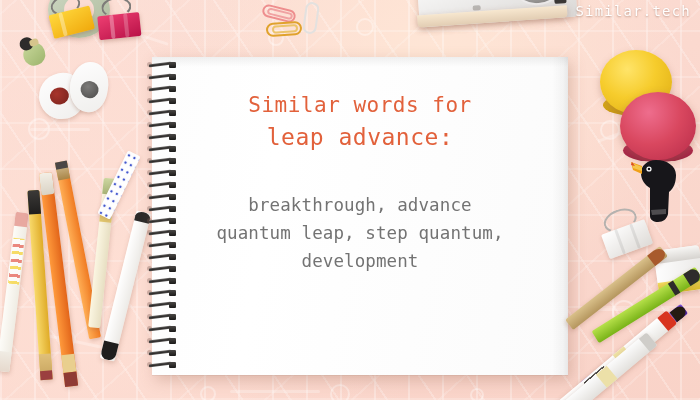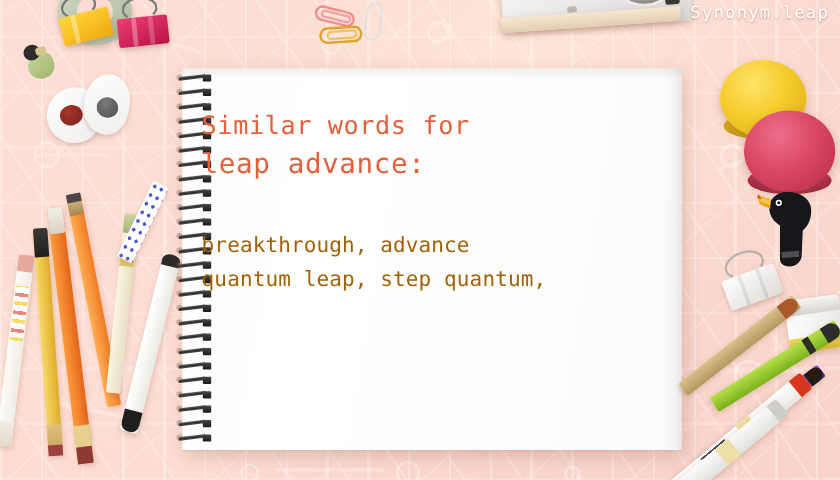--- a/index.html
+++ b/index.html
@@ -84,42 +84,43 @@
   }
   .ring .hole {
     position:absolute; left:1px; top:0px;
     width:5px; height:5px;
     background:rgba(120,90,80,.35);
     border-radius:50%;
   }
 
   
   .sheet-text {
-    position:absolute; left:168px; top:57px;
+    position:absolute; left:156px; top:57px;
     width:408px;
+    text-align:center;
   }
   .title-1 {
     margin-top:36px;
     font-size:21px;
     letter-spacing:.5px;
     color:#e2613b;
     line-height:1.18;
   }
   .title-2 {
     margin-top:6px;
     font-size:23px;
     letter-spacing:.5px;
     color:#e2613b;
     line-height:1.18;
   }
   .synonyms {
     margin-top:40px;
     font-size:17.5px;
     line-height:28px;
-    color:#a16207;
+    color:#737373;
     letter-spacing:.1px;
   }
   .synonyms .ln { display:block; white-space:pre; }
 
   
   .brand {
     position:absolute; right:9px; top:3px;
     font-size:14px;
     color:#ffffff;
     letter-spacing:1.2px;
@@ -454,20 +455,21 @@
         <span class="cap"></span>
       </div>
   </div>
 
   <div class="sheet-text">
     <div class="title-1">Similar words for</div>
     <div class="title-2">leap advance:</div>
     <div class="synonyms">
       <span class="ln">breakthrough, advance</span>
       <span class="ln">quantum leap, step quantum,</span>
+      <span class="ln">development</span>
     </div>
   </div>
 
   <div class="obj macaron" style="left:600px;top:50px;width:72px;height:64px;">
     <div class="mac-foot" style="background:linear-gradient(180deg,#e5b61c,#c8980d);"></div>
     <div class="mac-top" style="background:radial-gradient(circle at 38% 30%, #ffe469 0%, #f6cc2c 45%, #ddab12 100%);box-shadow:0 3px 7px rgba(150,100,80,.35);"></div>
   </div>
 
   <div class="obj macaron" style="left:620px;top:92px;width:76px;height:68px;">
     <div class="mac-foot" style="background:linear-gradient(180deg,#bd2f54,#9c203f);"></div>
@@ -515,15 +517,15 @@
     <div style="position:absolute;left:0;top:0;width:100%;height:12px;background:#d8341f;border-radius:3px 3px 0 0;"></div>
     <div style="position:absolute;left:0;top:56px;width:100%;height:14px;background:#efe2a4;"></div>
     <div style="position:absolute;left:2px;top:84px;width:13px;height:26px;background:repeating-linear-gradient(90deg,#2b2a29 0 1.5px,#ffffff 1.5px 3px);opacity:.85;"></div>
   </div>
 
   <div class="stick" style="left:586px;top:312px;width:17px;height:150px;transform:rotate(50deg);background:linear-gradient(90deg,#fbfbfb,#e2e0dc);box-shadow:1px 2px 5px rgba(150,100,80,.3);">
     <div style="position:absolute;left:0;top:0;width:100%;height:10px;background:#cfcdc9;border-radius:3px 3px 0 0;"></div>
     <div style="position:absolute;left:0;top:52px;width:100%;height:14px;background:#ece0a8;"></div>
   </div>
 
-  <div class="brand">Synonym.leap</div>
+  <div class="brand">Similar.tech</div>
 
 </div>
 
 </body></html>

